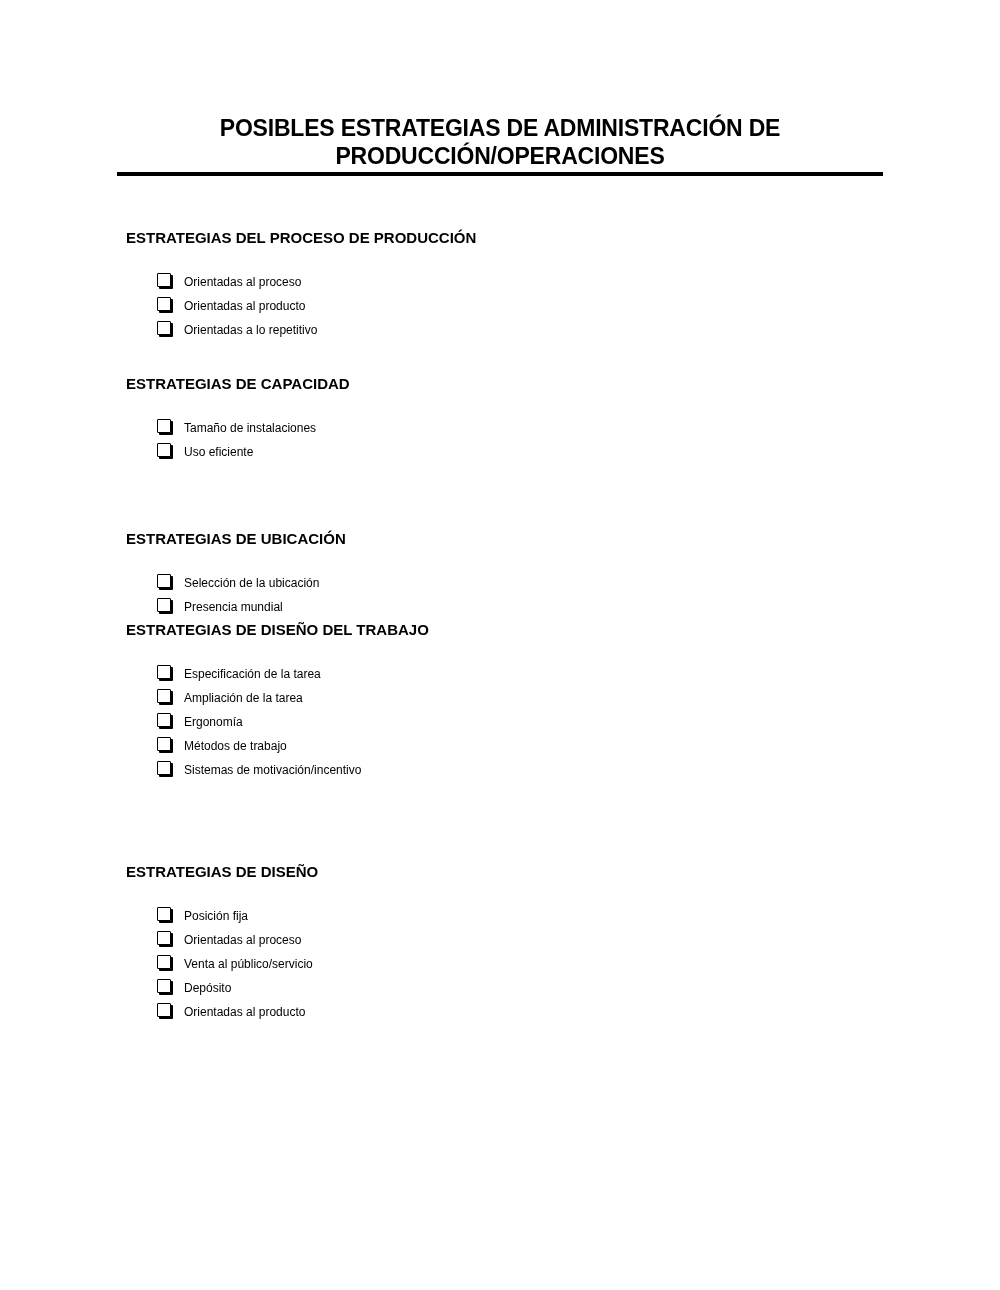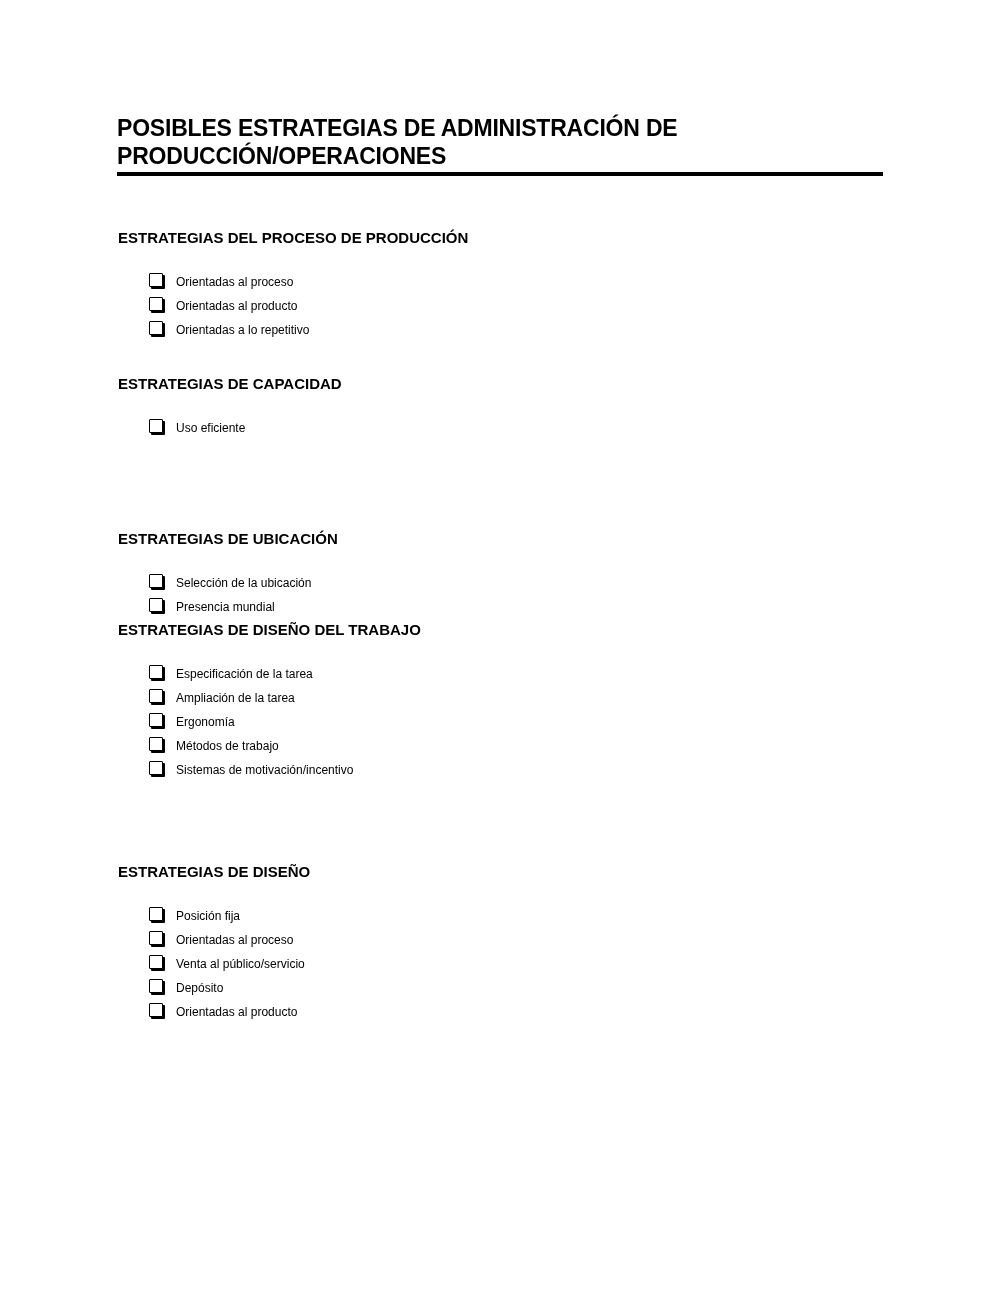--- a/index.html
+++ b/index.html
@@ -13,36 +13,37 @@
       position: relative;
       font-family: "Liberation Sans", sans-serif;
       color: #000000;
       overflow: hidden;
     }
     .page-title {
       position: absolute;
       left: 117px;
       top: 114px;
       width: 766px;
+      text-align: center;
       font-size: 23px;
       font-weight: bold;
       line-height: 28px;
       letter-spacing: -0.2px;
     }
     .title-rule {
       position: absolute;
       left: 117px;
       top: 172px;
       width: 766px;
       height: 4px;
       background: #000000;
     }
     .section {
       position: absolute;
-      left: 118px;
+      left: 126px;
       width: 760px;
     }
     .section-heading {
       font-size: 15px;
       font-weight: bold;
       line-height: 20px;
       margin: 0;
     }
     .item-list {
       list-style: none;
@@ -92,20 +93,24 @@
     <li class="item">
       <span class="checkbox"></span>
       <span>Orientadas a lo repetitivo</span>
     </li>
   </ul>
 </div>
 
 <div class="section" style="top:374px;">
   <h2 class="section-heading">ESTRATEGIAS DE CAPACIDAD</h2>
   <ul class="item-list">
+    <li class="item">
+      <span class="checkbox"></span>
+      <span>Tamaño de instalaciones</span>
+    </li>
     <li class="item">
       <span class="checkbox"></span>
       <span>Uso eficiente</span>
     </li>
   </ul>
 </div>
 
 <div class="section" style="top:497px;margin-top:32px;">
   <h2 class="section-heading">ESTRATEGIAS DE UBICACIÓN</h2>
   <ul class="item-list">

